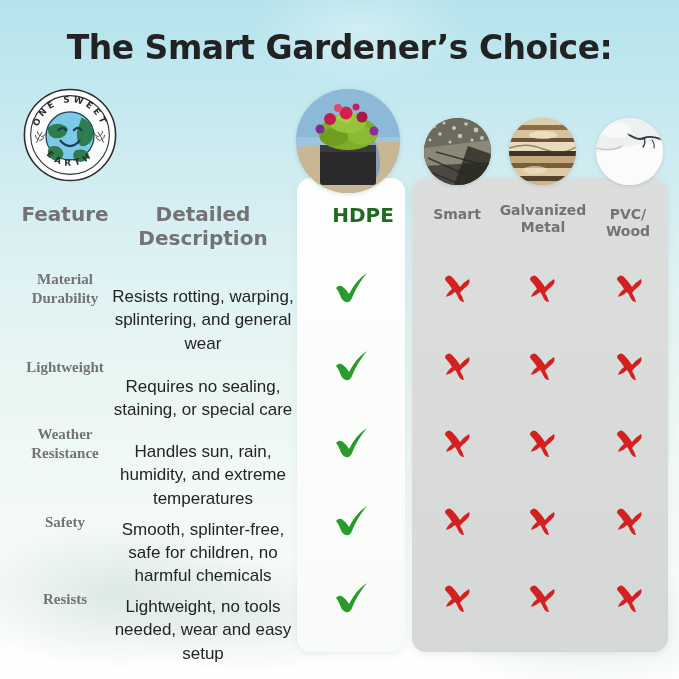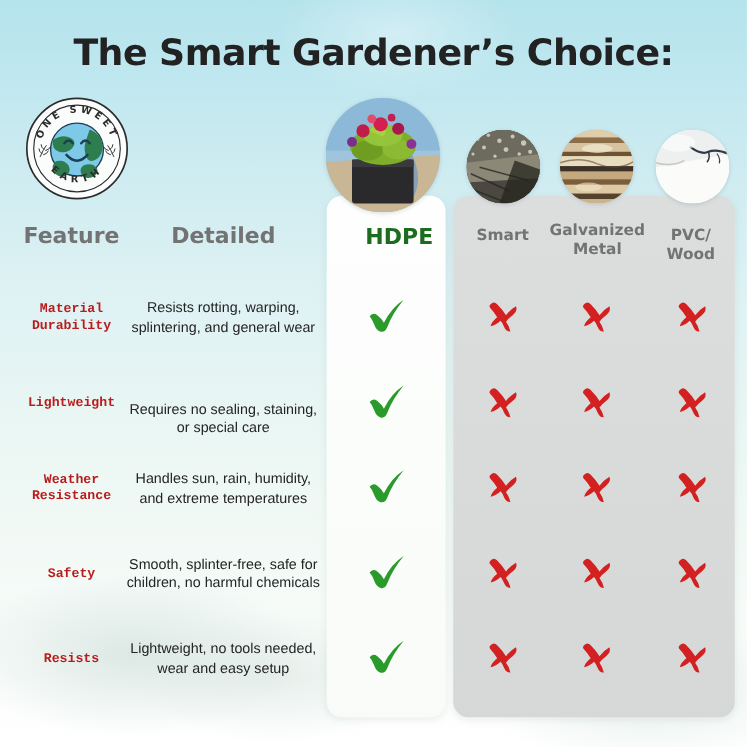--- a/index.html
+++ b/index.html
@@ -81,32 +81,33 @@
   .hdr-hdpe    { left:297px; top:204px; width:132px; font-size:20px; color:#1d6b1e; }
   .hdr-wood    { left:412px; top:206px; width:90px;  font-size:14px; }
   .hdr-metal   { left:498px; top:202px; width:90px;  font-size:14px; }
   .hdr-pvc     { left:586px; top:206px; width:84px;  font-size:14px; }
 
   
   .row { position:absolute; left:0; width:679px; height:0; }
   .feat {
     position:absolute; left:0px; width:130px;
     text-align:center;
-    font-size:12px; font-weight:bold; color:#b91c1c;
-    font-family:Liberation Mono, monospace;
+    font-size:15px; font-weight:bold; color:#737373;
+    font-family:Liberation Serif, serif;
     line-height:1.25;
     transform:translateY(-50%);
   }
   .desc {
     position:absolute; left:112px; width:182px;
     text-align:center;
-    font-size:13px; color:#242424;
+    font-size:17px; color:#242424;
     font-family:"Liberation Sans", sans-serif;
     line-height:1.38;
     transform:translateY(-50%);
+    margin-top:31px;
   }
   .mark { position:absolute; transform:translate(-50%,-50%); }
   .m-hdpe  { left:351px; }
   .m-wood  { left:457px; }
   .m-metal { left:542px; }
   .m-pvc   { left:629px; }
 </style>
 </head>
 <body>
 
@@ -246,20 +247,21 @@
     <path d="M48 20 q2 5 -1 9" stroke="#30384a" stroke-width="1.4" fill="none" stroke-linecap="round"></path>
     <path d="M56 22 q3 4 2 8" stroke="#3a4256" stroke-width="1.1" fill="none" stroke-linecap="round"></path>
     <path d="M0 30 q16 4 26 -2" stroke="#c9cbc8" stroke-width="1.6" fill="none"></path>
     <ellipse cx="20" cy="12" rx="16" ry="8" fill="#ffffff" opacity=".55"></ellipse>
   </svg>
 </div>
 
 <div class="hdr hdr-feature">Feature</div>
 <div class="hdr hdr-desc">
   <span>Detailed</span><br>
+  <span>Description</span>
 </div>
 <div class="hdr hdr-hdpe">HDPE</div>
 <div class="hdr hdr-wood">Smart</div>
 <div class="hdr hdr-metal">
   <span>Galvanized</span><br>
   <span>Metal</span>
 </div>
 <div class="hdr hdr-pvc">
   <span>PVC/</span><br>
   <span>Wood</span>
@@ -277,21 +279,21 @@
         </svg></div>
       <div class="mark m-metal" style="top:0"><svg width="30" height="30" viewBox="0 0 30 30" aria-hidden="true">
           <path d="M4 5 q3 -3 6 0 q5 5 8 10 q4 -5 9 -8 q2 4 -3 8 q-4 3 -6 6 q3 4 4 9 q-4 0 -6 -5 q-1 -3 -3 -5 q-4 4 -9 5 q1 -4 6 -8 q-3 -5 -6 -8 q-2 -2 0 -4 z" fill="#d32121"></path>
         </svg></div>
       <div class="mark m-pvc" style="top:0"><svg width="30" height="30" viewBox="0 0 30 30" aria-hidden="true">
           <path d="M4 5 q3 -3 6 0 q5 5 8 10 q4 -5 9 -8 q2 4 -3 8 q-4 3 -6 6 q3 4 4 9 q-4 0 -6 -5 q-1 -3 -3 -5 q-4 4 -9 5 q1 -4 6 -8 q-3 -5 -6 -8 q-2 -2 0 -4 z" fill="#d32121"></path>
         </svg></div>
     </div>
     <div class="row" style="top:366.5px">
       <div class="feat" style="top:0">Lightweight</div>
-      <div class="desc" style="top:14px">Requires no sealing, staining, or special care</div>
+      <div class="desc" style="top:0">Requires no sealing, staining, or special care</div>
       <div class="mark m-hdpe" style="top:0"><svg width="40" height="40" viewBox="0 0 40 40" aria-hidden="true">
           <path d="M5 21 q3 -4 7 -1 q4 3 6 7 q7 -14 18 -21 q-10 12 -15 25 q-2 5 -6 4 q-4 -1 -6 -7 q-2 -5 -4 -7 z" fill="#2a9a2a"></path>
         </svg></div>
       <div class="mark m-wood" style="top:0"><svg width="30" height="30" viewBox="0 0 30 30" aria-hidden="true">
           <path d="M4 5 q3 -3 6 0 q5 5 8 10 q4 -5 9 -8 q2 4 -3 8 q-4 3 -6 6 q3 4 4 9 q-4 0 -6 -5 q-1 -3 -3 -5 q-4 4 -9 5 q1 -4 6 -8 q-3 -5 -6 -8 q-2 -2 0 -4 z" fill="#d32121"></path>
         </svg></div>
       <div class="mark m-metal" style="top:0"><svg width="30" height="30" viewBox="0 0 30 30" aria-hidden="true">
           <path d="M4 5 q3 -3 6 0 q5 5 8 10 q4 -5 9 -8 q2 4 -3 8 q-4 3 -6 6 q3 4 4 9 q-4 0 -6 -5 q-1 -3 -3 -5 q-4 4 -9 5 q1 -4 6 -8 q-3 -5 -6 -8 q-2 -2 0 -4 z" fill="#d32121"></path>
         </svg></div>
       <div class="mark m-pvc" style="top:0"><svg width="30" height="30" viewBox="0 0 30 30" aria-hidden="true">

